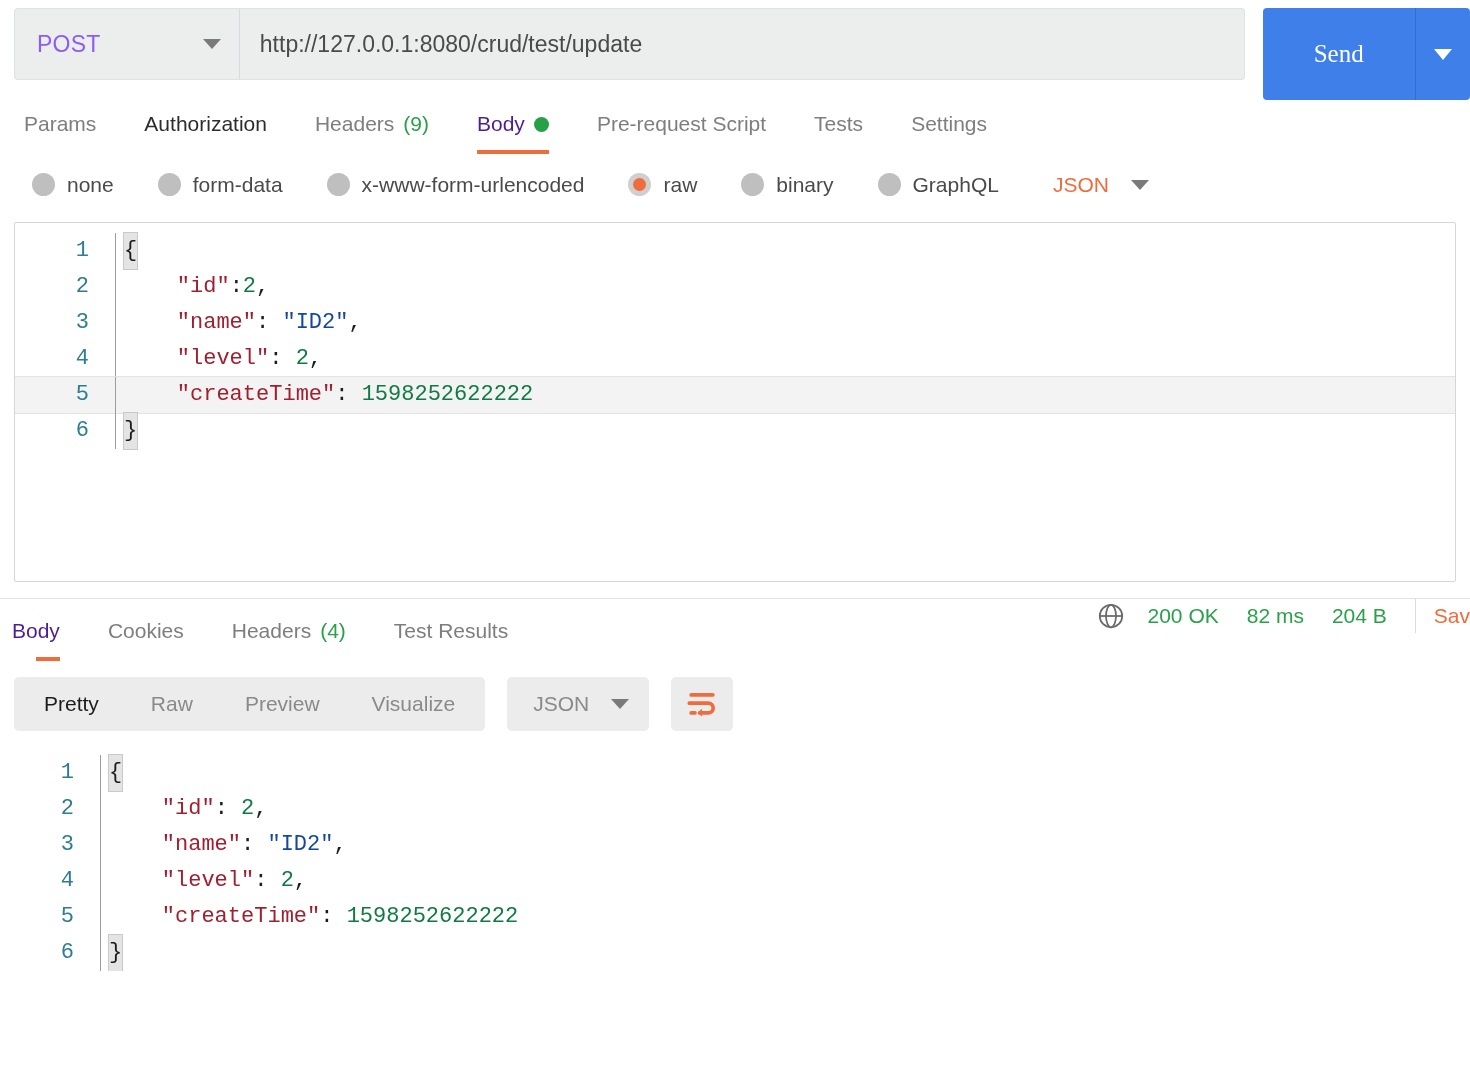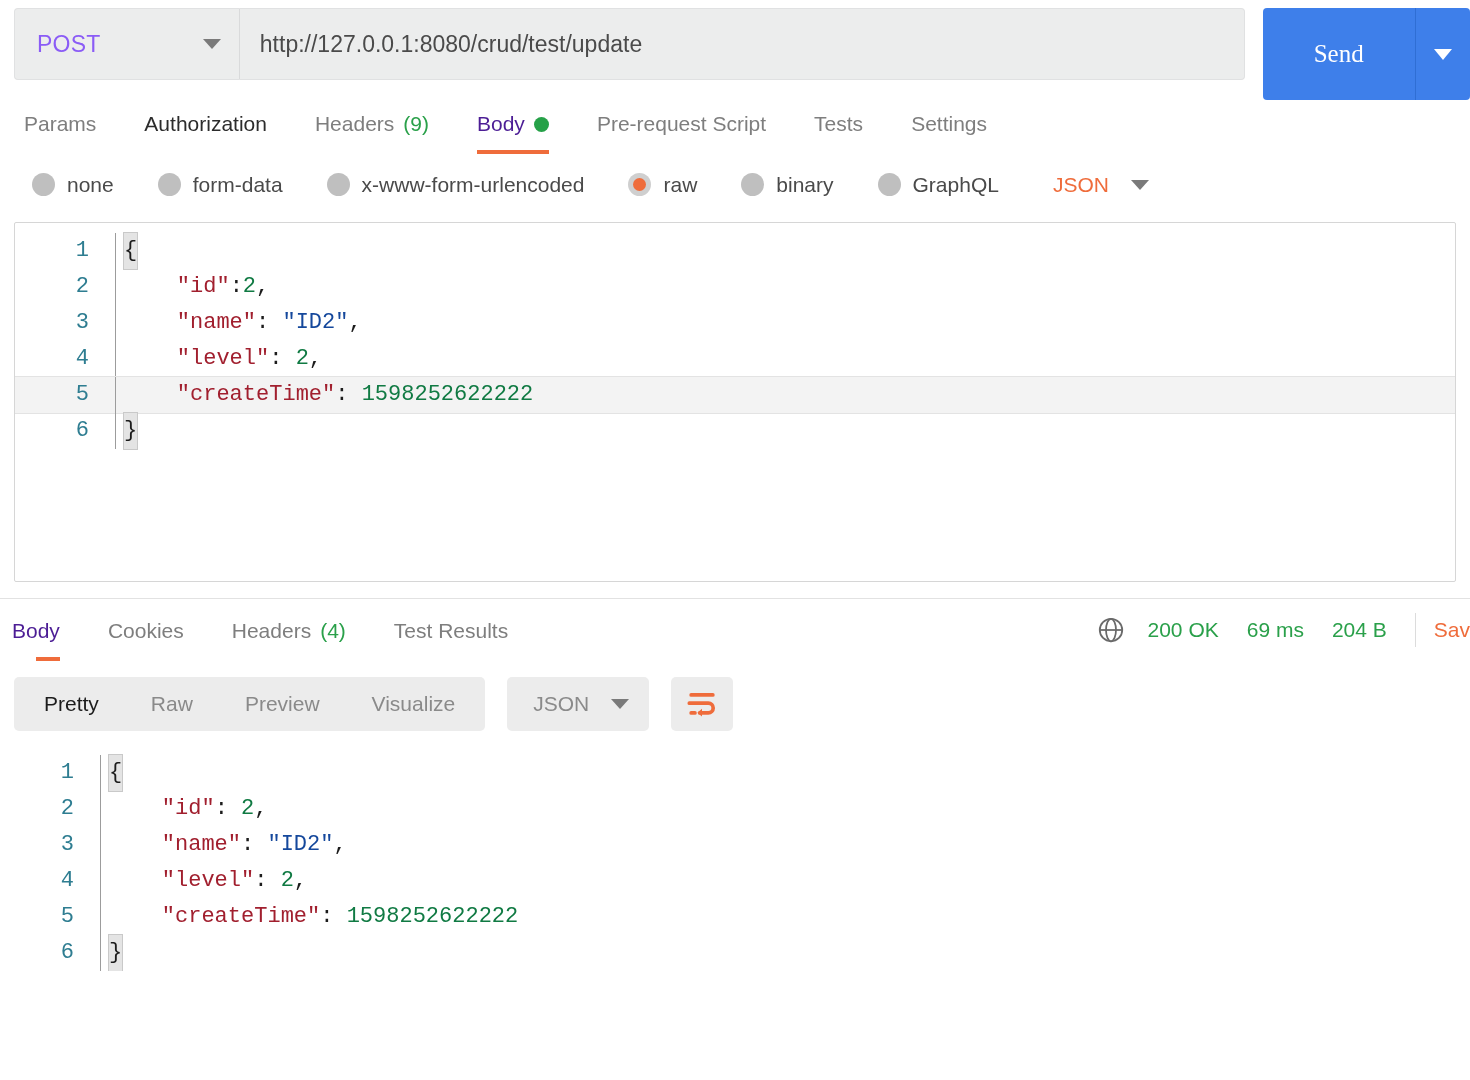--- a/index.html
+++ b/index.html
@@ -220,21 +220,21 @@
   .resp-header {
     display: flex;
     align-items: flex-end;
     padding-left: 12px;
     height: 62px;
     position: relative;
   }
   .resp-tabs { display: flex; align-items: flex-end; }
   .resp-meta {
     position: absolute;
-    right: 0; bottom: 14px;
+    right: 0; bottom: 28px;
     display: flex; align-items: center;
     gap: 0;
   }
   .globe {
     width: 30px; height: 30px;
     margin-right: 22px;
     flex: 0 0 auto;
   }
   .meta-item {
     font-size: 21px;
@@ -424,21 +424,21 @@
         <span>Test Results</span>
       </div>
     </div>
   <div class="resp-meta">
     <svg class="globe" viewBox="0 0 24 24" fill="none" stroke="#6a6a6a" stroke-width="1.4">
       <circle cx="12" cy="12" r="9"></circle>
       <ellipse cx="12" cy="12" rx="4" ry="9"></ellipse>
       <line x1="3" y1="12" x2="21" y2="12"></line>
     </svg>
     <span class="meta-item">200 OK</span>
-    <span class="meta-item">69 ms</span>
+    <span class="meta-item">82 ms</span>
     <span class="meta-item">204 B</span>
     <span class="meta-sep"></span>
     <span class="save-resp">Sav</span>
   </div>
 </div>
 
 <div class="resp-toolbar">
   <div class="pill-group" id="view-pills">
       <div class="pill-item active">Pretty</div>
       <div class="pill-item">Raw</div>

